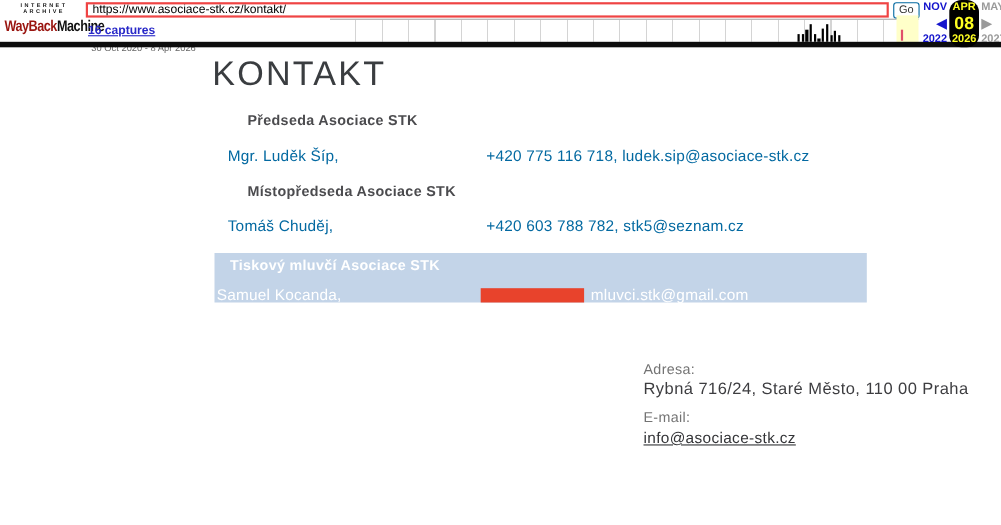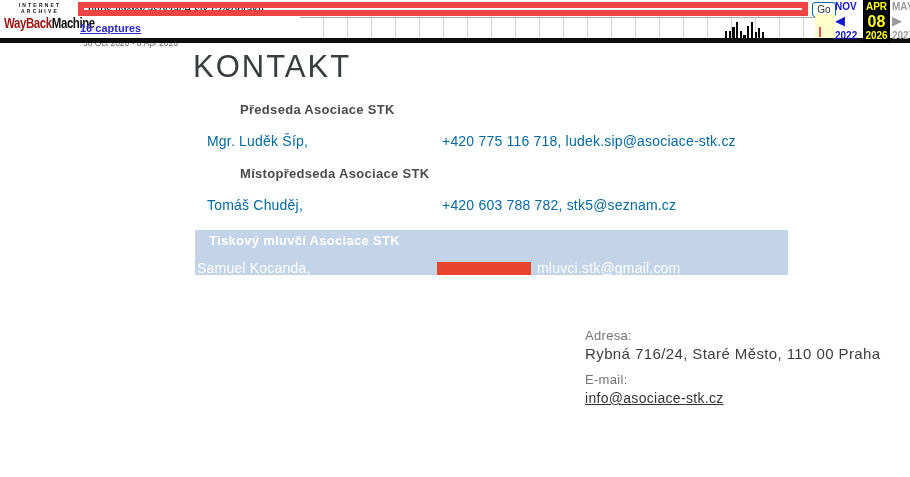--- a/index.html
+++ b/index.html
@@ -16,21 +16,21 @@
   .wm-blackbar { position: absolute; left: 0; top: 38px; width: 910px; height: 5px; background: #0d0d0d; }
 
   .wm-logo { position: absolute; left: 4px; top: 2px; width: 72px; cursor: pointer; }
   .wm-logo-top { font-size: 5px; letter-spacing: 2.2px; color: #111; font-weight: bold; text-align: center; margin-bottom: 1px; }
   .wm-logo-brand { font-size: 14px; font-weight: bold; transform: scaleX(0.82); transform-origin: left; white-space: nowrap; letter-spacing: -0.5px; }
   .wm-logo-brand .red { color: #9a1510; }
   .wm-logo-brand .blk { color: #111; }
 
   .wm-url {
     position: absolute; left: 78px; top: 2px; width: 730px; height: 14px;
-    border: 6px solid #ef4444; font-size: 11px; padding: 0 4px; color: #000;
+    border: 2px solid #ef4444; font-size: 11px; padding: 0 4px; color: #000;
     font-family: "Liberation Sans", sans-serif; background: #fff;
   }
   .wm-go {
     position: absolute; left: 812px; top: 2px; width: 24px; height: 15px;
     font-size: 10px; color: #333; background: #fff; border: 1px solid #0369a1;
     border-radius: 3px; line-height: 12px; text-align: center; cursor: pointer;
     font-family: "Liberation Sans", sans-serif; padding: 0;
   }
 
   .wm-captures { position: absolute; left: 80px; top: 18px; }
@@ -47,34 +47,34 @@
   .spark-bar { width: 2.2px; background: #000; }
 
   .wm-yearbox { position: absolute; left: 515px; top: -4px; width: 20px; height: 25px; background: #ffffc9; }
   .wm-yeartick { position: absolute; left: 4px; bottom: 2px; width: 2px; height: 10px; background: #e0506a; }
 
   .wm-nav { position: absolute; left: 835px; top: 0; height: 43px; display: flex; z-index: 3; }
   .wm-col { display: flex; flex-direction: column; align-items: center; justify-content: space-between; padding: 1px 0 2px; }
   .wm-col .m { font-size: 10px; font-weight: bold; }
   .wm-col .mid { font-size: 13px; line-height: 14px; }
   .wm-col .y { font-size: 10px; font-weight: bold; }
-  .wm-col-prev { width: 28px; color: #1414cc; align-items: flex-start; padding-right: 2px; }
+  .wm-col-prev { width: 28px; color: #1414cc; align-items: flex-end; padding-right: 2px; }
   .wm-col-prev .m, .wm-col-prev .y, .wm-col-prev .mid { color: #1414cc; cursor: pointer; }
-  .wm-col-cur { width: 27px; background: #000; color: #ffff21; }
+  .wm-col-cur { width: 27px; background: #000; color: #ffff21; border-radius: 11px; }
   .wm-col-cur .day { font-size: 16px; font-weight: bold; line-height: 15px; }
   .wm-col-next { width: 25px; color: #9a9a9a; align-items: flex-start; padding-left: 2px; }
   .wm-col-next .m, .wm-col-next .y, .wm-col-next .mid { color: #9a9a9a; cursor: pointer; }
 
   
   .page-title {
     position: absolute; left: 193px; top: 49px;
     font-size: 31px; font-weight: 400; color: #3a3d40; letter-spacing: 2px;
   }
   .sec-heading {
-    position: absolute; left: 209px;
+    position: absolute; left: 194px;
     font-size: 13px; font-weight: bold; color: #4b4b4e; letter-spacing: 0.3px; padding-left: 31px;
   }
   .sec-row { position: absolute; left: 207px; width: 600px; font-size: 14px; color: #0369a1; letter-spacing: 0.2px; text-decoration: underline; }
   .sec-row .person { display: inline-block; }
   .sec-row .contact { position: absolute; left: 235px; top: 0; white-space: nowrap; }
 
   .t-heading-1 { top: 102px; }
   .t-row-1 { top: 133px; }
   .t-heading-2 { top: 166px; }
   .t-row-2 { top: 197px; }

